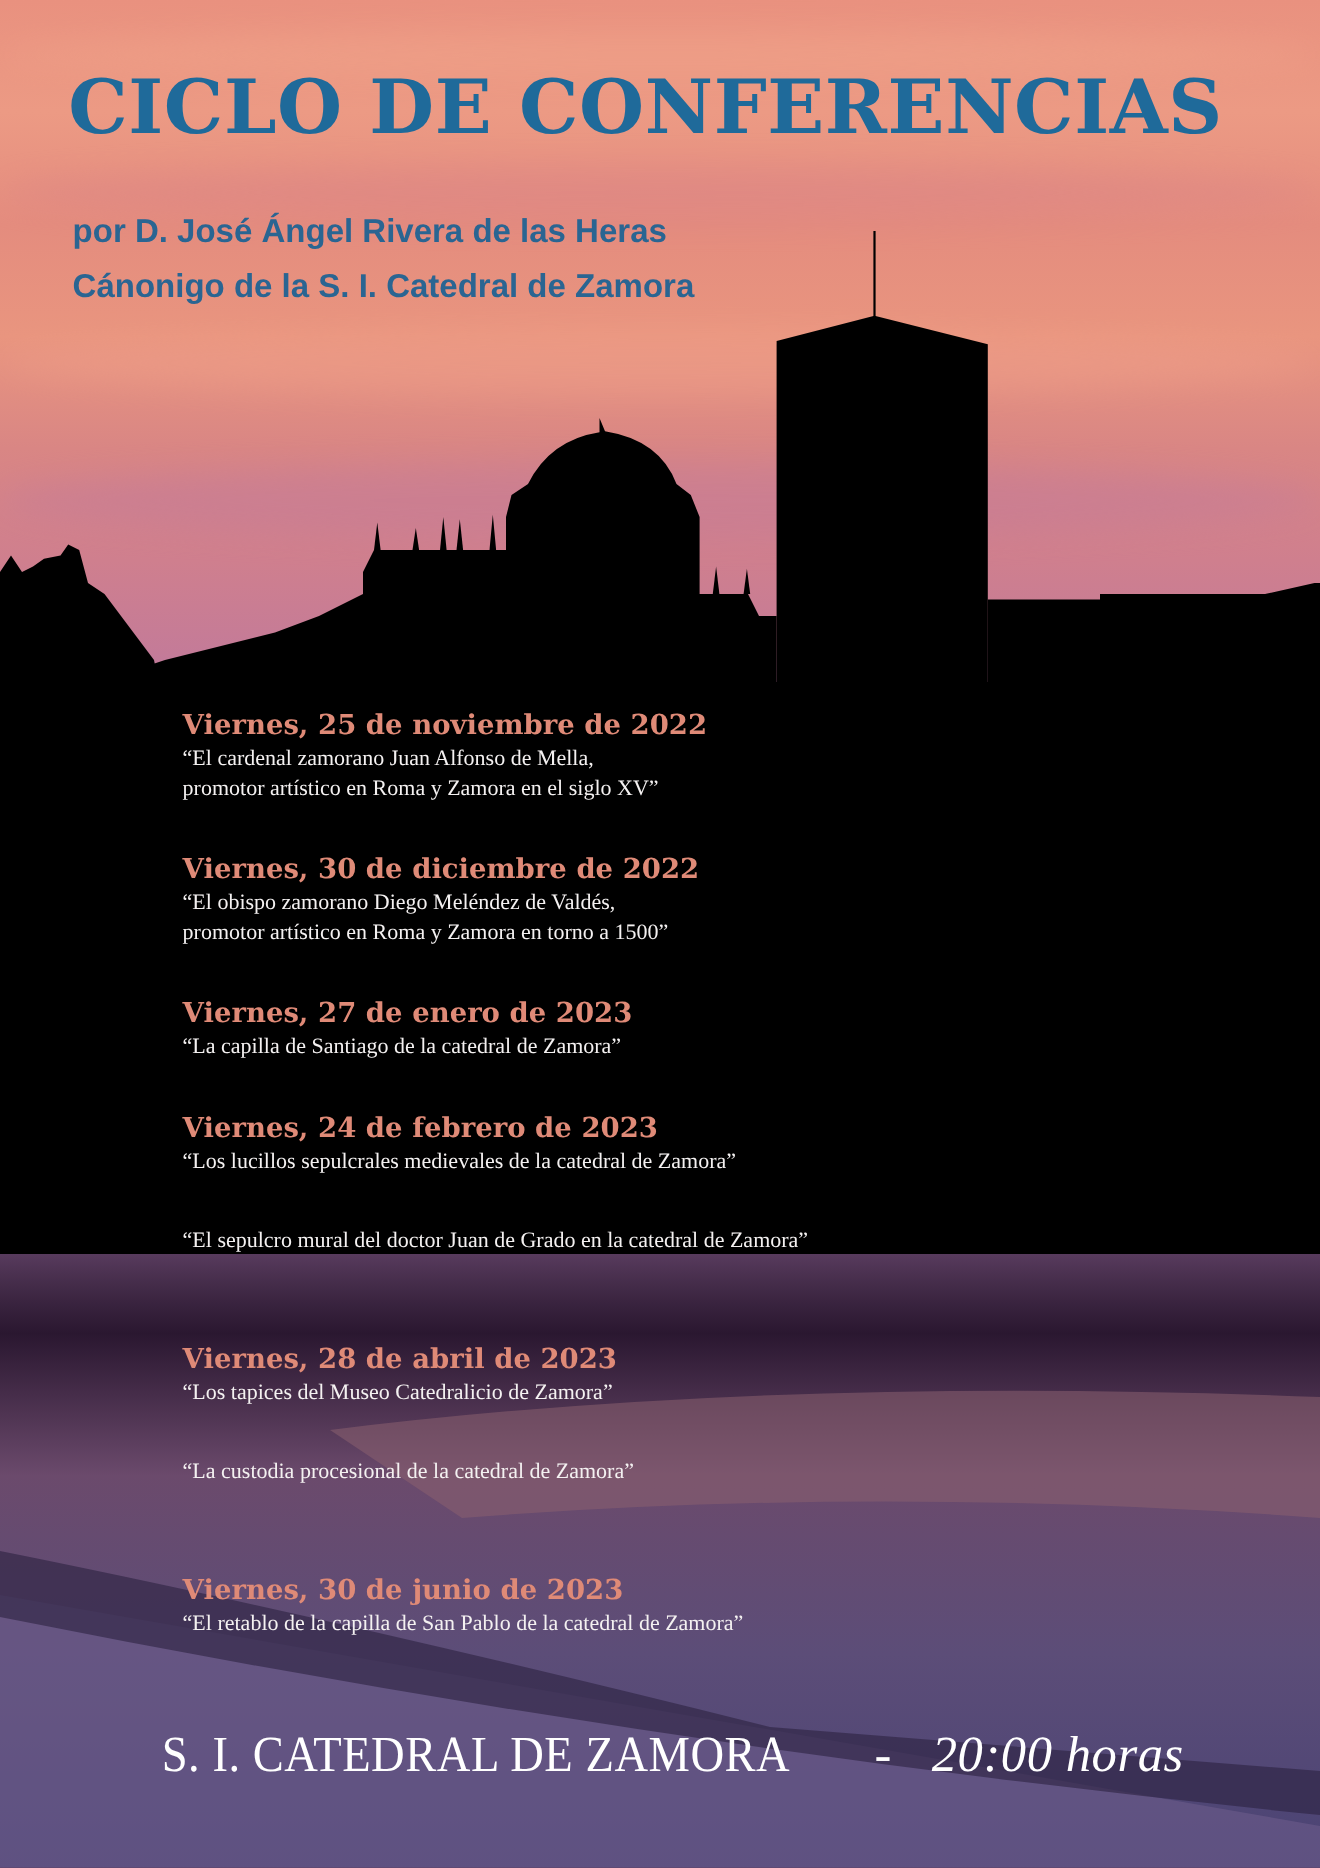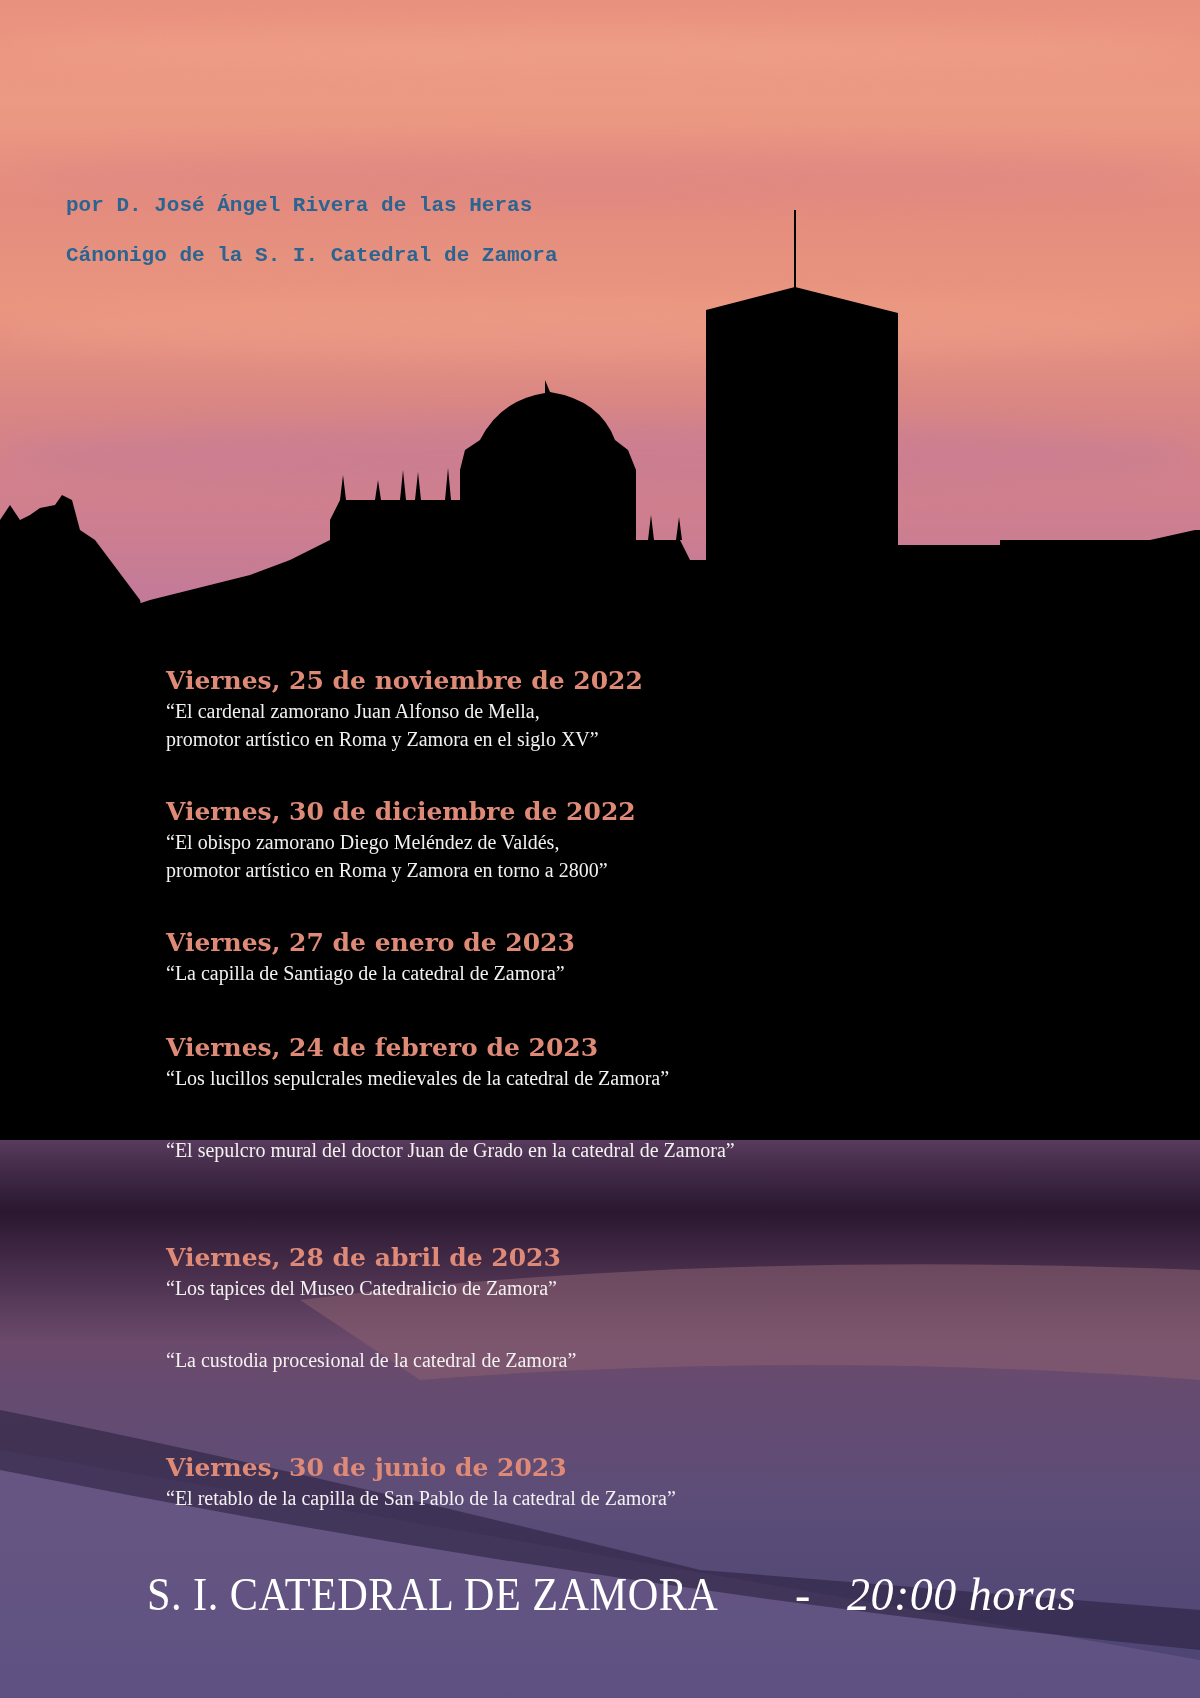--- a/index.html
+++ b/index.html
@@ -15,26 +15,26 @@
   .water {
     position: absolute; left: 0; top: 1050px; width: 1200px; height: 648px;
   }
   .title {
     position: absolute; left: 62px; top: 58px; margin: 0;
     font-family: "DejaVu Serif", serif; font-weight: bold; font-size: 68px;
     color: #1f6a9a; letter-spacing: 0.5px; white-space: nowrap;
   }
   .subtitle {
     position: absolute; left: 66px; margin: 0;
-    font-family: Liberation Mono, monospace; font-weight: bold; font-size: 21px;
+    font-family: Liberation Sans, sans-serif; font-weight: bold; font-size: 30px;
     color: #2a6592; white-space: nowrap;
   }
   .sub1 { top: 194px; }
   .sub2 { top: 244px; }
-  .events { position: absolute; left: 166px; top: 664px; width: 1000px; }
+  .events { position: absolute; left: 166px; top: 642px; width: 1000px; }
   .event { margin: 0 0 0 0; height: 105px; }
   .event.two-line { height: 131px; }
   .event-date {
     font-family: "DejaVu Serif", serif; font-weight: bold; font-size: 25px;
     color: #df8a77; line-height: 33px; white-space: nowrap;
   }
   .event-title {
     font-family: Liberation Serif, serif; font-size: 20px; color: #f4f1f1;
     line-height: 28px; white-space: pre-line;
   }
@@ -91,33 +91,34 @@
 
       <polygon points="898,545 1000,545 1000,540 1150,540 1195,530 1200,530 1200,900 898,900"></polygon>
 
       <path d="M0,520 L10,505 L20,520 L30,515 L40,508 L55,505 L62,495 L72,500 L80,530 L95,540 L110,560 L125,580 L140,600 L150,650 L0,680 Z"></path>
       <path d="M150,600 L250,575 L290,560 L330,540 L330,900 L0,900 L0,650 Z"></path>
 
       <rect x="0" y="620" width="1200" height="520"></rect>
     </g>
   </svg>
 
+  <h1 class="title">CICLO DE CONFERENCIAS</h1>
   <p class="subtitle sub1">por D. José Ángel Rivera de las Heras</p>
   <p class="subtitle sub2">Cánonigo de la S. I. Catedral de Zamora</p>
 
   <div class="events">
     <div class="event two-line">
       <div class="event-date">Viernes, 25 de noviembre de 2022</div>
       <div class="event-title">“El cardenal zamorano Juan Alfonso de Mella,
 promotor artístico en Roma y Zamora en el siglo XV”</div>
     </div>
     <div class="event two-line">
       <div class="event-date">Viernes, 30 de diciembre de 2022</div>
       <div class="event-title">“El obispo zamorano Diego Meléndez de Valdés,
-promotor artístico en Roma y Zamora en torno a 2800”</div>
+promotor artístico en Roma y Zamora en torno a 1500”</div>
     </div>
     <div class="event">
       <div class="event-date">Viernes, 27 de enero de 2023</div>
       <div class="event-title">“La capilla de Santiago de la catedral de Zamora”</div>
     </div>
     <div class="event">
       <div class="event-date">Viernes, 24 de febrero de 2023</div>
       <div class="event-title">“Los lucillos sepulcrales medievales de la catedral de Zamora”</div>
     </div>
     <div class="event">

